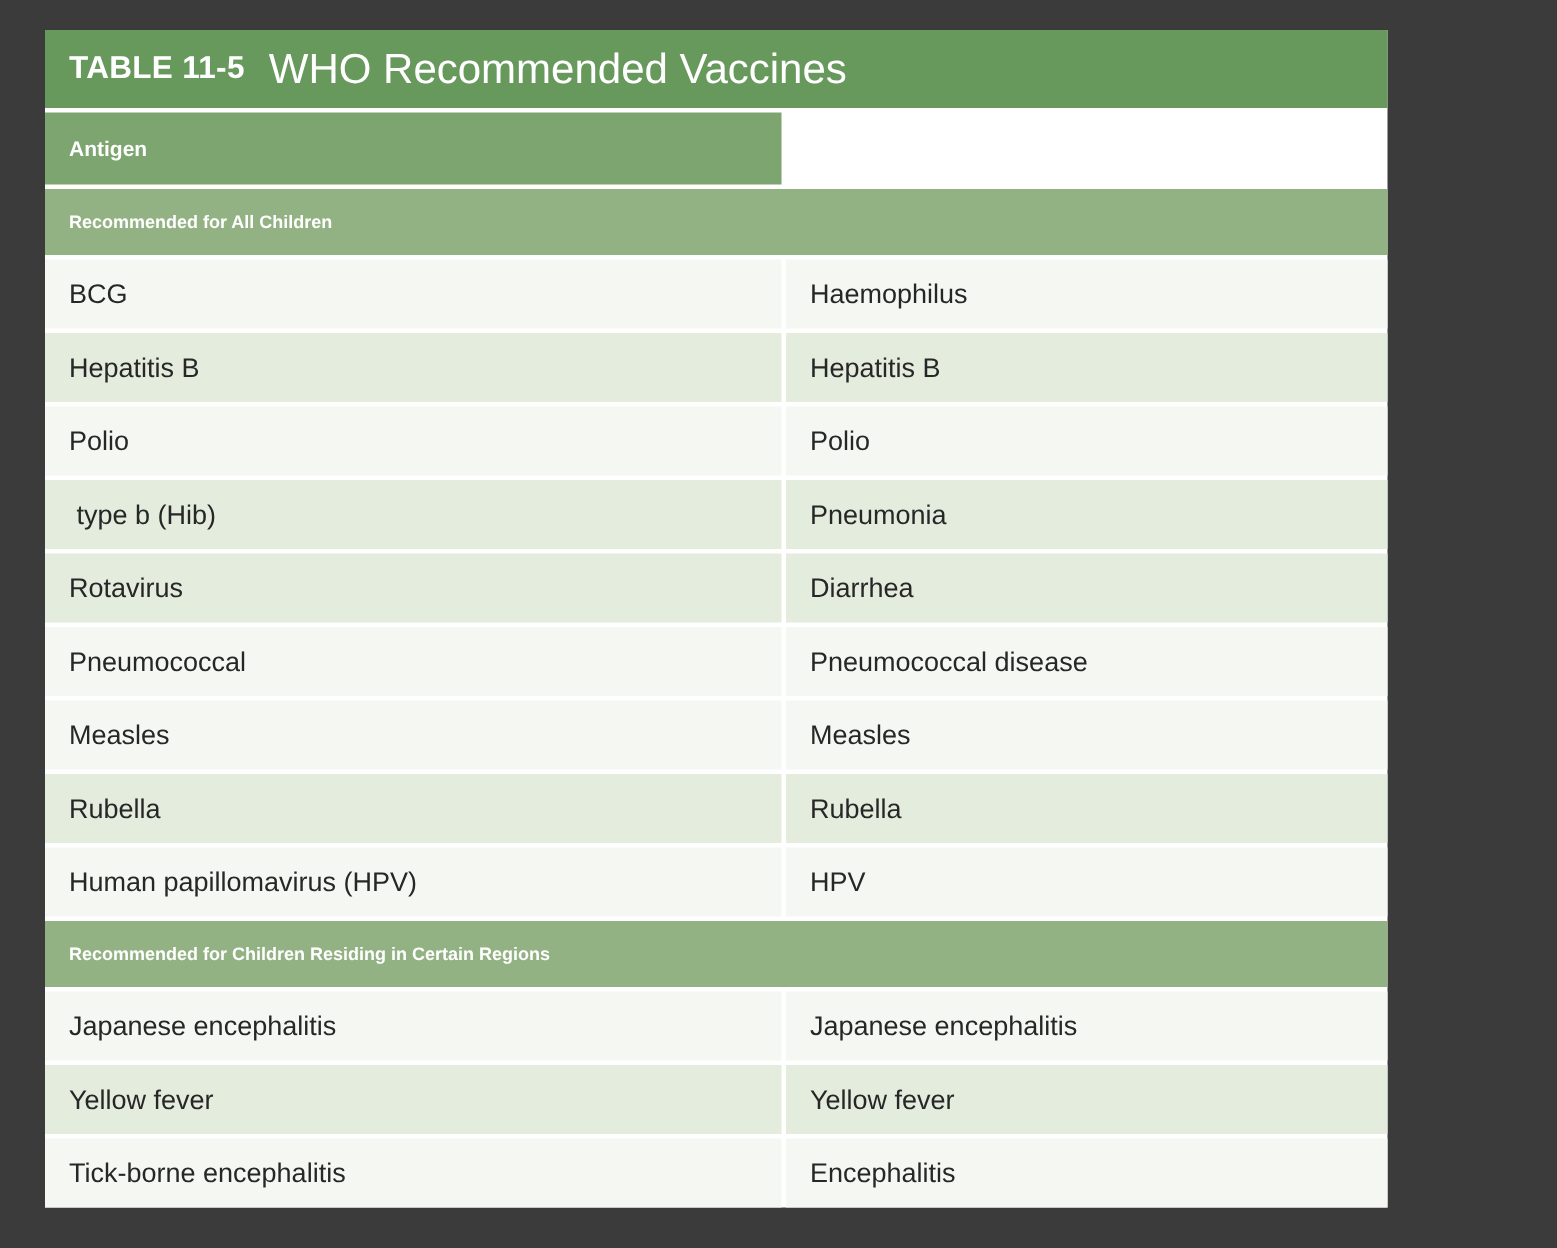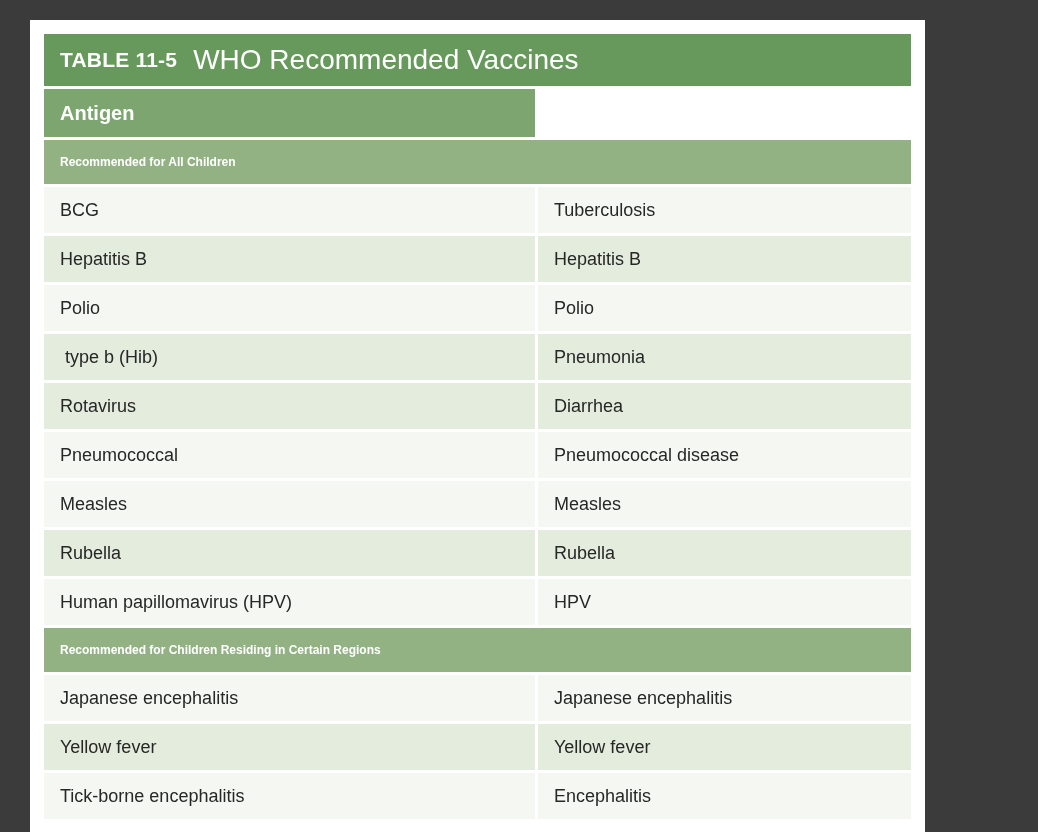--- a/index.html
+++ b/index.html
@@ -18,21 +18,21 @@
     width: 1038px; height: 832px;
     background: var(--bg);
     font-family: "Liberation Sans", "DejaVu Sans", sans-serif;
     overflow: hidden;
   }
   .table {
     position: absolute;
     left: 30px; top: 20px;
     width: 895px;
     background: var(--grid_line);
-    padding: 14px;
+    padding: 0;
     display: flex;
     flex-direction: column;
     gap: 3px;
     justify-content: space-between;
   }
   .title-bar {
     background: var(--title_bar);
     height: 52px;
     display: flex;
     align-items: center;
@@ -56,21 +56,21 @@
     gap: 3px;
   }
   .col-header-cell {
     background: var(--col_header);
     height: 48px;
     display: flex;
     align-items: center;
     padding-left: 16px;
     color: var(--header_text);
     font-weight: bold;
-    font-size: 20px;
+    font-size: 14px;
   }
   .section-header {
     background: var(--section_header);
     height: 44px;
     display: flex;
     align-items: center;
     padding-left: 16px;
     color: var(--header_text);
     font-weight: bold;
     font-size: 12px;
@@ -100,21 +100,21 @@
   </div>
 
   <div class="two-col">
     <div class="col-header-cell">Antigen</div>
   </div>
 
   <div class="section-header">Recommended for All Children</div>
 
   <div class="two-col row even">
     <div class="cell"><span>BCG</span></div>
-    <div class="cell"><span>Tuberculosis</span></div>
+    <div class="cell"><span>Haemophilus</span></div>
   </div>
   <div class="two-col row odd">
     <div class="cell"><span>Hepatitis B</span></div>
     <div class="cell"><span>Hepatitis B</span></div>
   </div>
   <div class="two-col row even">
     <div class="cell"><span>Polio</span></div>
     <div class="cell"><span>Polio</span></div>
   </div>
   <div class="two-col row odd">

